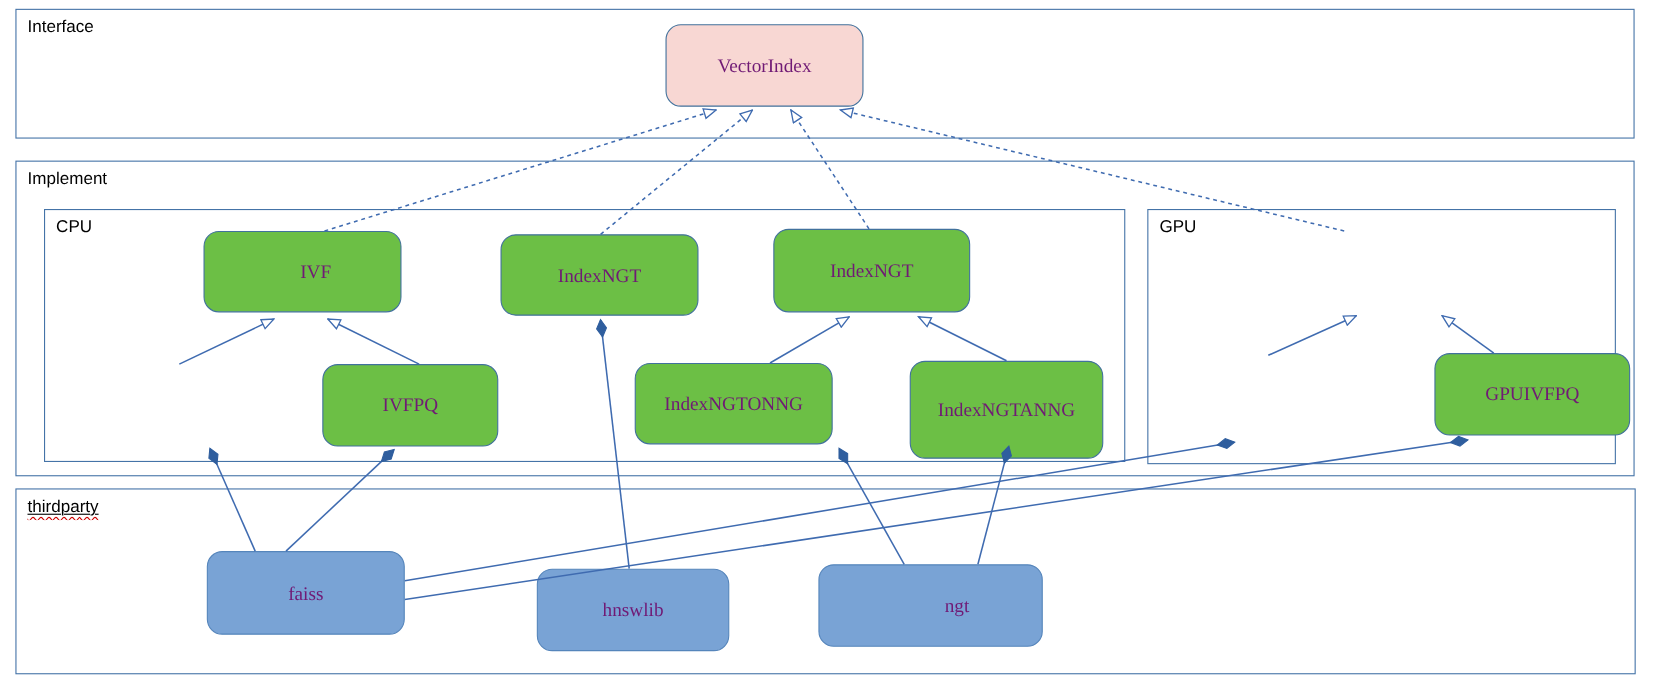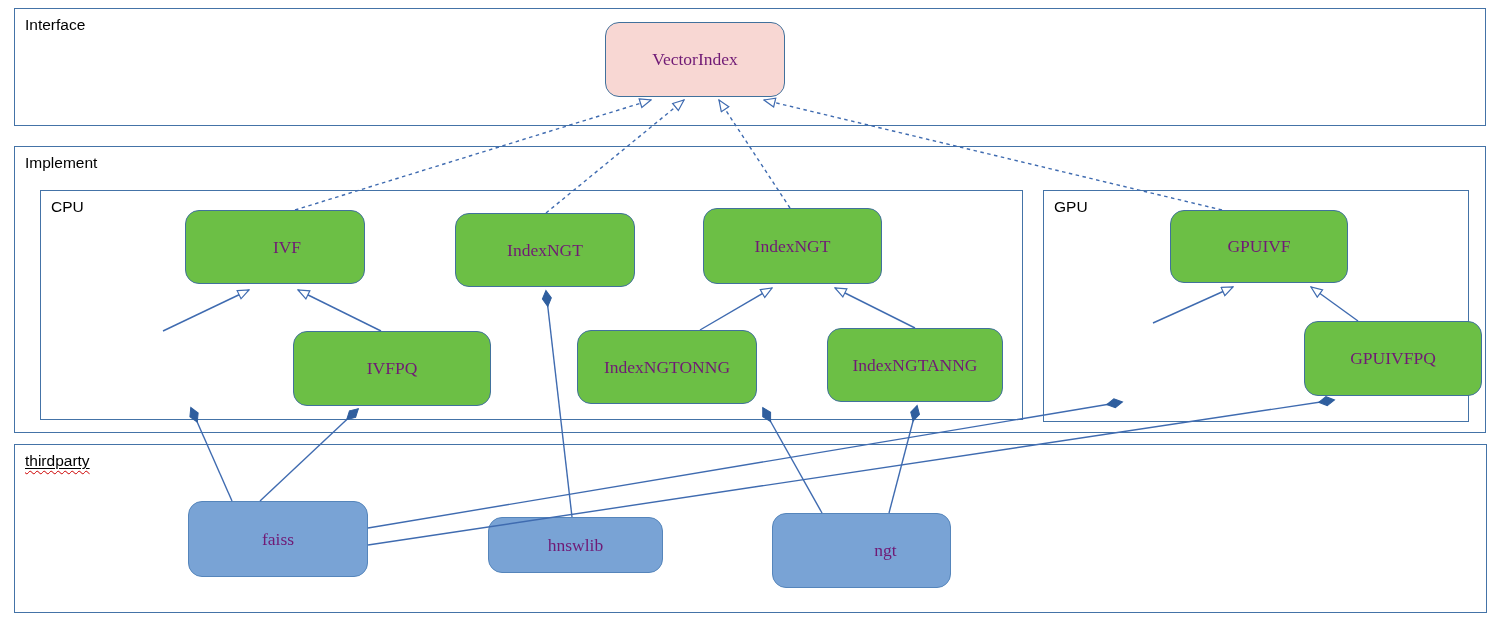--- a/index.html
+++ b/index.html
@@ -57,50 +57,47 @@
 
   <div class="node node-green" style="left:455px;top:213px;width:180px;height:74px;">
     <span>IndexNGT</span>
   </div>
 
   <div class="node node-green" style="left:703px;top:208px;width:179px;height:76px;">
     <span>IndexNGT</span>
   </div>
 
 
-  <div class="node node-green" style="left:293px;top:331px;width:198px;height:75px;">
+  <div class="node node-green" style="left:293px;top:331px;width:160px;height:75px;">
     <span>IVFPQ</span>
   </div>
 
   <div class="node node-green" style="left:577px;top:330px;width:180px;height:74px;">
     <span>IndexNGTONNG</span>
   </div>
 
-  <div class="node node-green" style="left:827px;top:328px;width:176px;height:74px;">
+  <div class="node node-green" style="left:827px;top:328px;width:176px;height:89px;">
     <span>IndexNGTANNG</span>
   </div>
 
-  <div class="node node-green" style="left:1170px;top:210px;width:178px;height:73px;">
-    <span>GPUIVF</span>
-  </div>
 
 
   <div class="node node-green" style="left:1304px;top:321px;width:178px;height:75px;">
     <span>GPUIVFPQ</span>
   </div>
 
   <div class="node node-blue" style="left:188px;top:501px;width:180px;height:76px;">
     <span>faiss</span>
   </div>
 
-  <div class="node node-blue" style="left:488px;top:517px;width:175px;height:56px;">
+  <div class="node node-blue" style="left:488px;top:517px;width:175px;height:75px;">
     <span>hnswlib</span>
   </div>
 
-  <div class="node node-blue" style="left:772px;top:513px;width:179px;height:75px;padding-left:48px;">
+  <div class="node node-blue" style="left:744px;top:513px;width:204px;height:75px;padding-left:48px;">
     <span>ngt</span>
   </div>
 
   <svg class="connectors" width="1503" height="628" viewBox="0 0 1503 628">
     <defs>
       <marker id="hollowArrow" viewBox="0 0 13 11" refX="12" refY="5.5" markerWidth="13" markerHeight="11" markerUnits="userSpaceOnUse" orient="auto">
         <path d="M1,1 L12,5.5 L1,10 Z" fill="#ffffff" stroke="#3f6bb0" stroke-width="1.2"></path>
       </marker>
       <marker id="filledDiamond" viewBox="0 0 19 11" refX="17" refY="5.5" markerWidth="19" markerHeight="11" markerUnits="userSpaceOnUse" orient="auto">
         <path d="M1.5,5.5 L9.5,1 L17.5,5.5 L9.5,10 Z" fill="#2f5e9e" stroke="#2f5e9e"></path>

